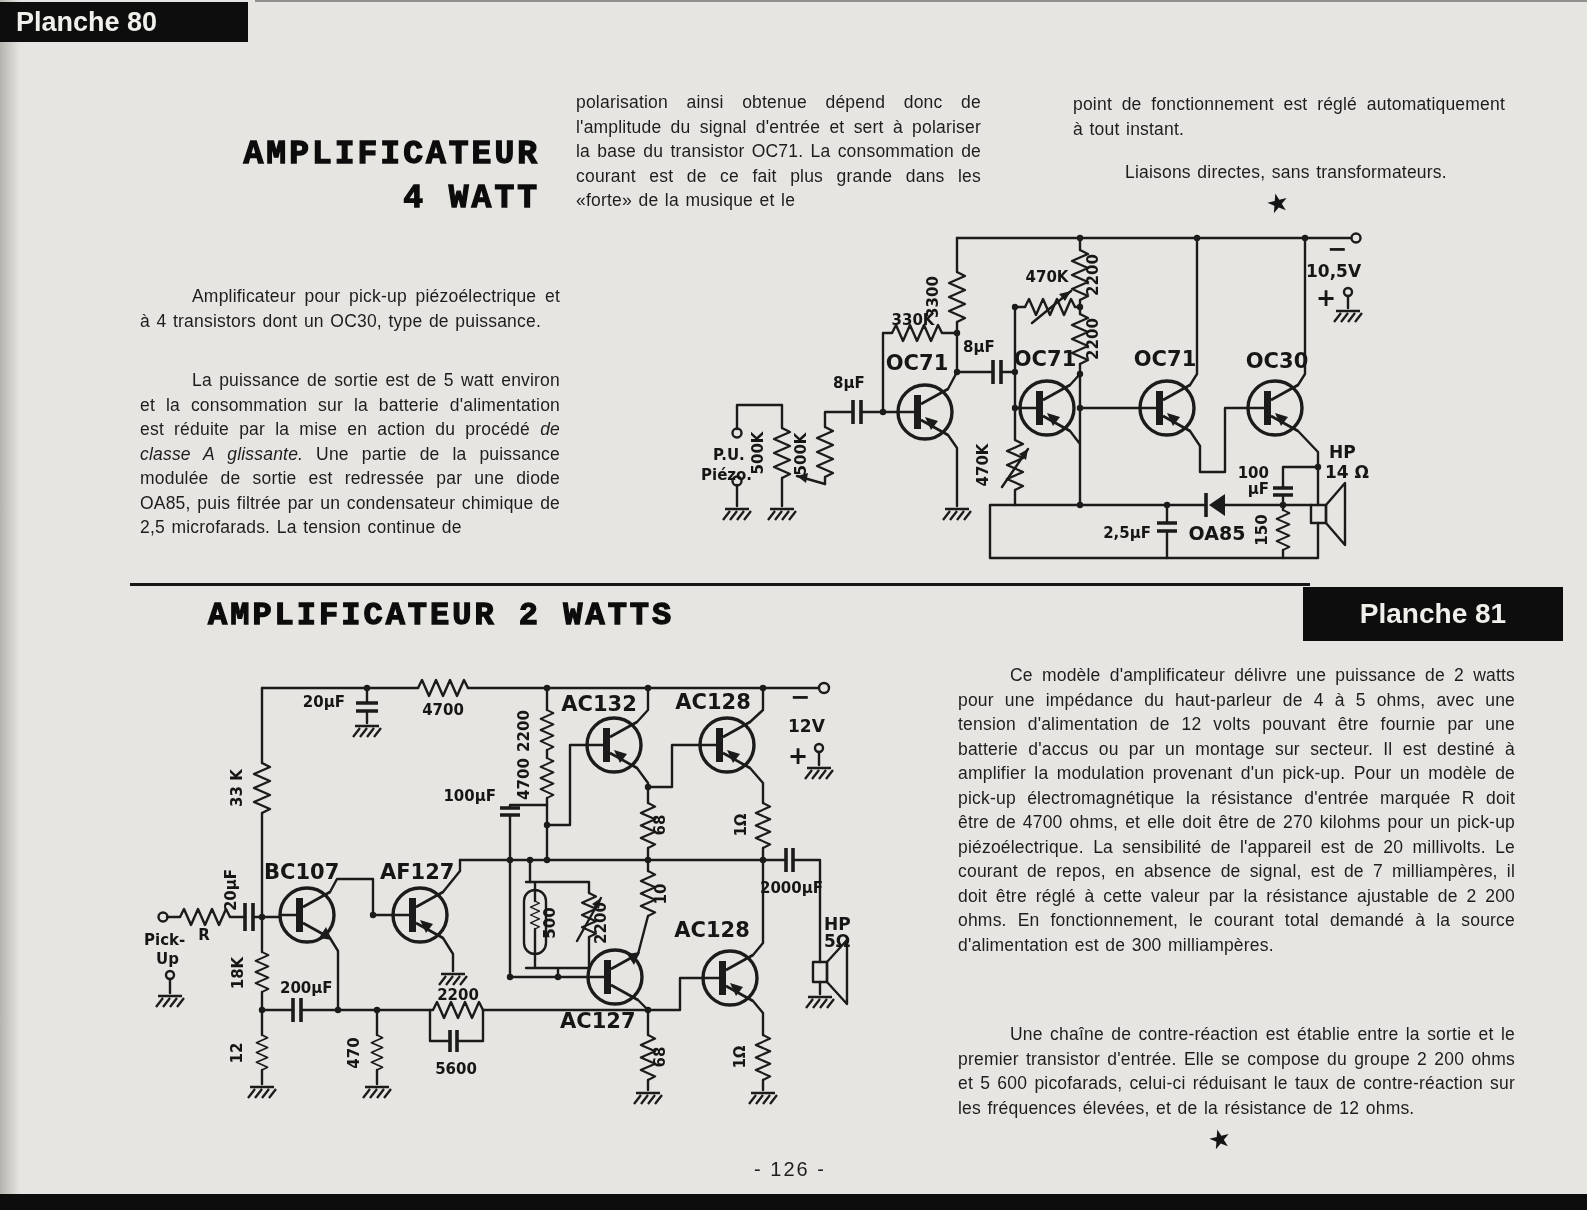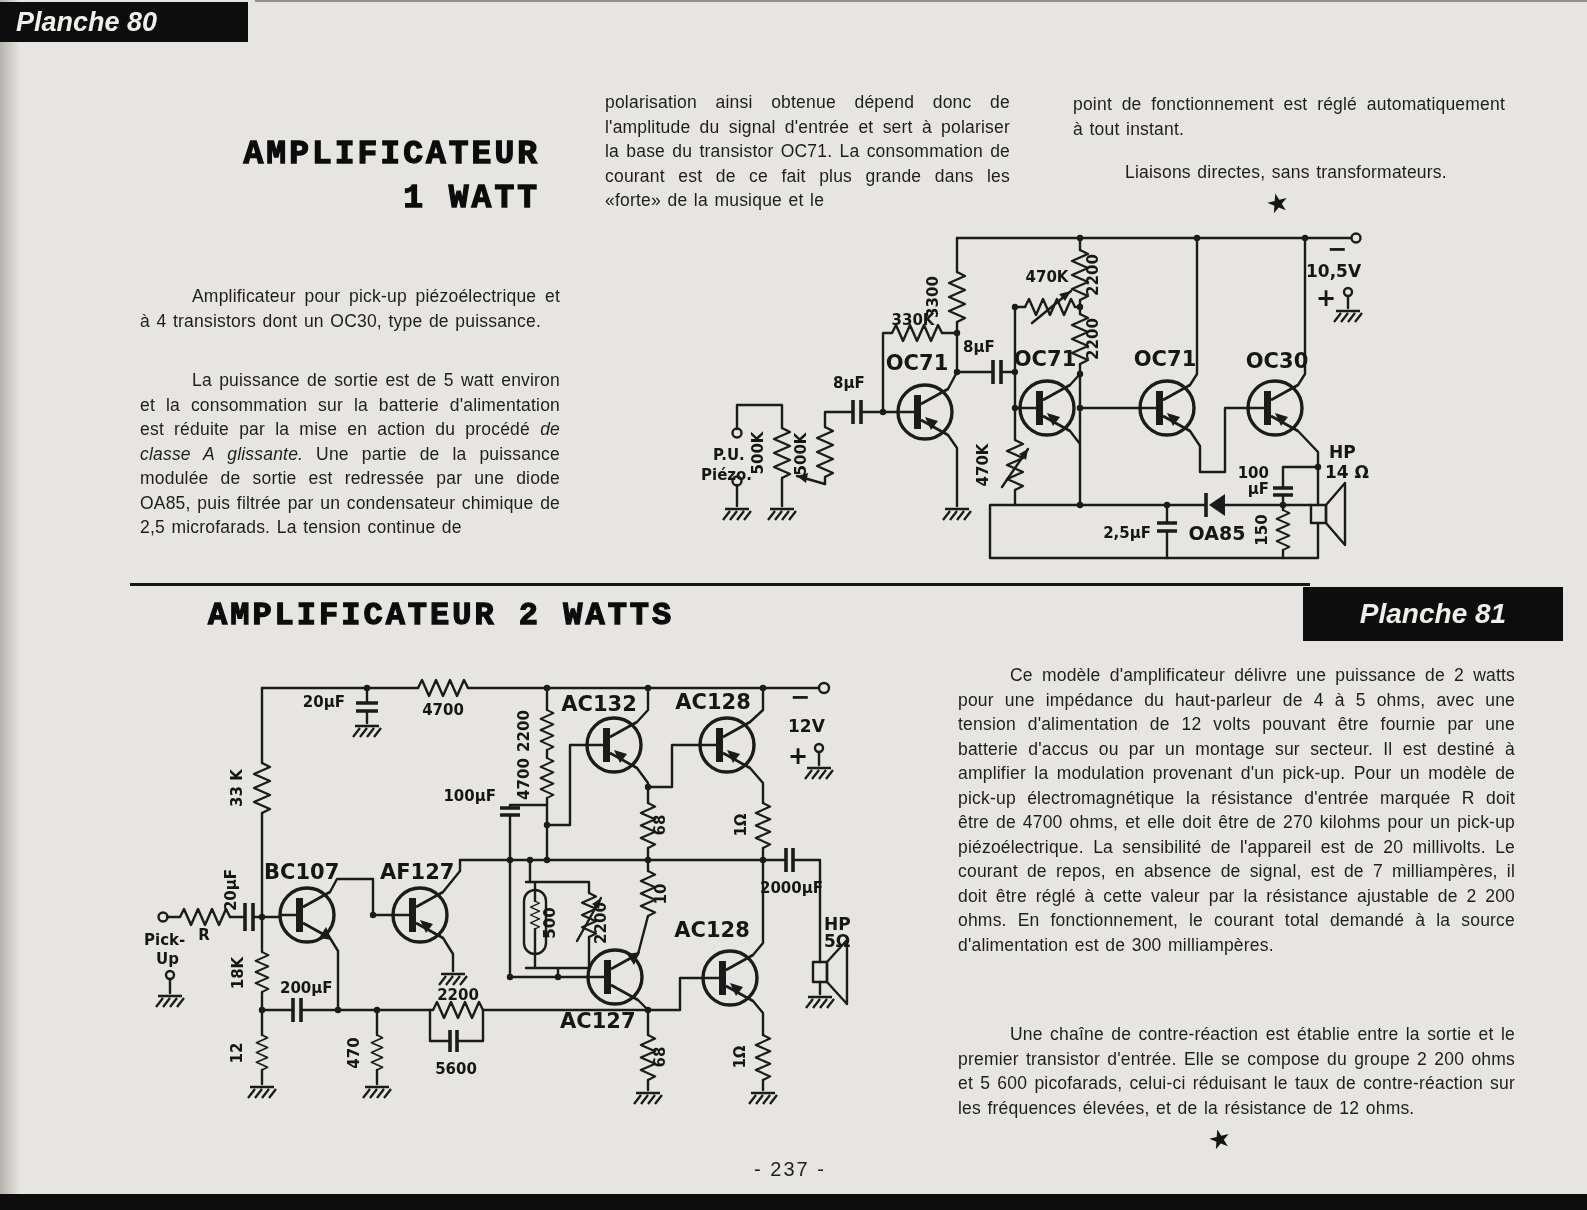--- a/index.html
+++ b/index.html
@@ -1,21 +1,21 @@
 <!DOCTYPE html>
 <html><head>
 <meta charset="utf-8">
 <style>
   html,body{margin:0;padding:0;background:#888;}
   #page{position:relative;width:1587px;height:1210px;background:#e7e5e1;overflow:hidden;
         font-family:"Liberation Sans",sans-serif;color:#1d1d1d;}
   #page::before{content:"";position:absolute;left:0;top:0;width:20px;height:100%;
         background:linear-gradient(to right,rgba(70,65,60,.30),rgba(70,65,60,0));pointer-events:none;}
   .abs{position:absolute;}
-  .blackbox{background:#0d0d0d;color:#f1efeb;font-weight:bold;font-family:"Liberation Sans",sans-serif;font-style:italic;}
+  .blackbox{background:#0d0d0d;color:#f1efeb;font-weight:bold;font-family:"Liberation Sans",sans-serif;}
   .para{font-size:17.5px;line-height:24.5px;text-align:justify;letter-spacing:.2px;word-spacing:1.5px;}
   .indent{text-indent:52px;}
   .h1{font-family:Liberation Mono, monospace;font-weight:bold;color:#0c0c0c;
       letter-spacing:3px;-webkit-text-stroke:1.3px #0c0c0c;}
   .star{font-size:26px;color:#141414;transform:rotate(-14deg);display:inline-block;}
   .pagenum{font-size:20px;letter-spacing:2px;}
   svg text{font-family:"DejaVu Sans",sans-serif;font-weight:bold;fill:#161616;}
   .tl{font-size:21px;}
   .cl{font-size:15px;}
   .vl{font-size:17px;}
@@ -51,28 +51,28 @@
     </defs>
   </svg>
 
   <div class="abs topline" style="left:255px;top:0;width:1332px;height:2px"></div>
 
   <div class="abs blackbox" style="left:0;top:2px;width:248px;height:40px;font-size:27px;line-height:40px;padding-left:16px;box-sizing:border-box">
     <span>Planche 80</span>
   </div>
 
   <div class="abs h1" style="left:140px;top:136px;width:400px;font-size:33px;text-align:right">AMPLIFICATEUR</div>
-  <div class="abs h1" style="left:140px;top:180px;width:400px;font-size:33px;text-align:right">1 WATT</div>
+  <div class="abs h1" style="left:140px;top:180px;width:400px;font-size:33px;text-align:right">4 WATT</div>
 
   <div class="abs para indent" style="left:140px;top:284px;width:420px">Amplificateur pour pick-up piézoélectrique et à 4 transistors dont un OC30, type de puissance.</div>
   <div class="abs para indent" style="left:140px;top:368px;width:420px">
     <span>La puissance de sortie est de 5 watt environ et la consommation sur la batterie d'alimentation est réduite par la mise en action du procédé </span><i>de classe A glissante.</i><span> Une partie de la puissance modulée de sortie est redressée par une diode OA85, puis filtrée par un condensateur chimique de 2,5 microfarads. La tension continue de</span>
   </div>
 
-  <div class="abs para" style="left:605px;top:90px;width:405px">polarisation ainsi obtenue dépend donc de l'amplitude du signal d'entrée et sert à polariser la base du transistor OC71. La consommation de courant est de ce fait plus grande dans les «forte» de la musique et le</div>
+  <div class="abs para" style="left:576px;top:90px;width:405px">polarisation ainsi obtenue dépend donc de l'amplitude du signal d'entrée et sert à polariser la base du transistor OC71. La consommation de courant est de ce fait plus grande dans les «forte» de la musique et le</div>
 
   <div class="abs para" style="left:1073px;top:92px;width:432px">point de fonctionnement est réglé automatiquement à tout instant.</div>
   <div class="abs para indent" style="left:1073px;top:160px;width:432px">Liaisons directes, sans transformateurs.</div>
   <span class="abs star" style="left:1266px;top:188px">★</span>
 
   <svg class="abs" style="left:685px;top:222px" width="710" height="350" viewBox="0 0 710 350">
     <g>
       <path class="w" d="M272,16 H666"></path>
       <path class="w" d="M272,16 V50 M272,100 V150 M272,150 L263,167"></path>
       <path class="w" d="M257,111 H272 M207,111 H198 V190"></path>
@@ -329,16 +329,16 @@
     <text class="cl" transform="rotate(-90 606,172)" x="606" y="172" text-anchor="middle">1Ω</text>
     <text class="cl" transform="rotate(-90 605,404)" x="605" y="404" text-anchor="middle">1Ω</text>
     <text class="cl" x="620" y="240">2000µF</text>
     <text class="vl" x="648" y="79">12V</text>
     <text class="sign" x="660" y="52" text-anchor="middle">−</text>
     <text class="sign" x="658" y="111" text-anchor="middle">+</text>
     <text class="vl" x="684" y="277">HP</text>
     <text class="vl" x="684" y="294">5Ω</text>
   </svg>
 
-  <div class="abs pagenum" style="left:690px;top:1158px;width:200px;text-align:center">- 237 -</div>
+  <div class="abs pagenum" style="left:690px;top:1158px;width:200px;text-align:center">- 126 -</div>
 
   <div class="abs" style="left:0;top:1194px;width:1587px;height:16px;background:#0d0d0d"></div>
 </div>
 
 </body></html>

